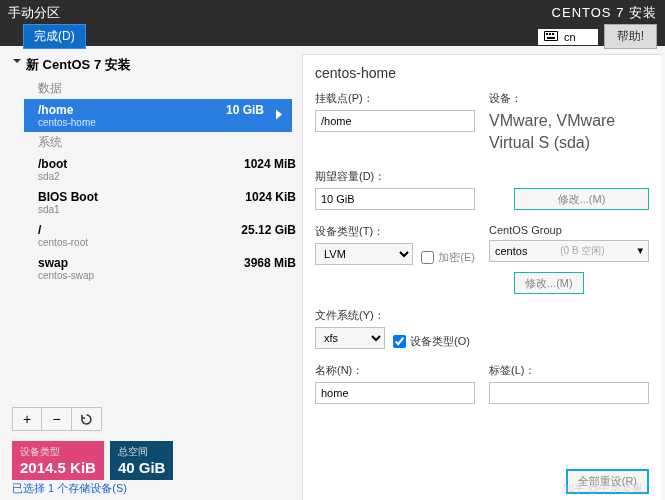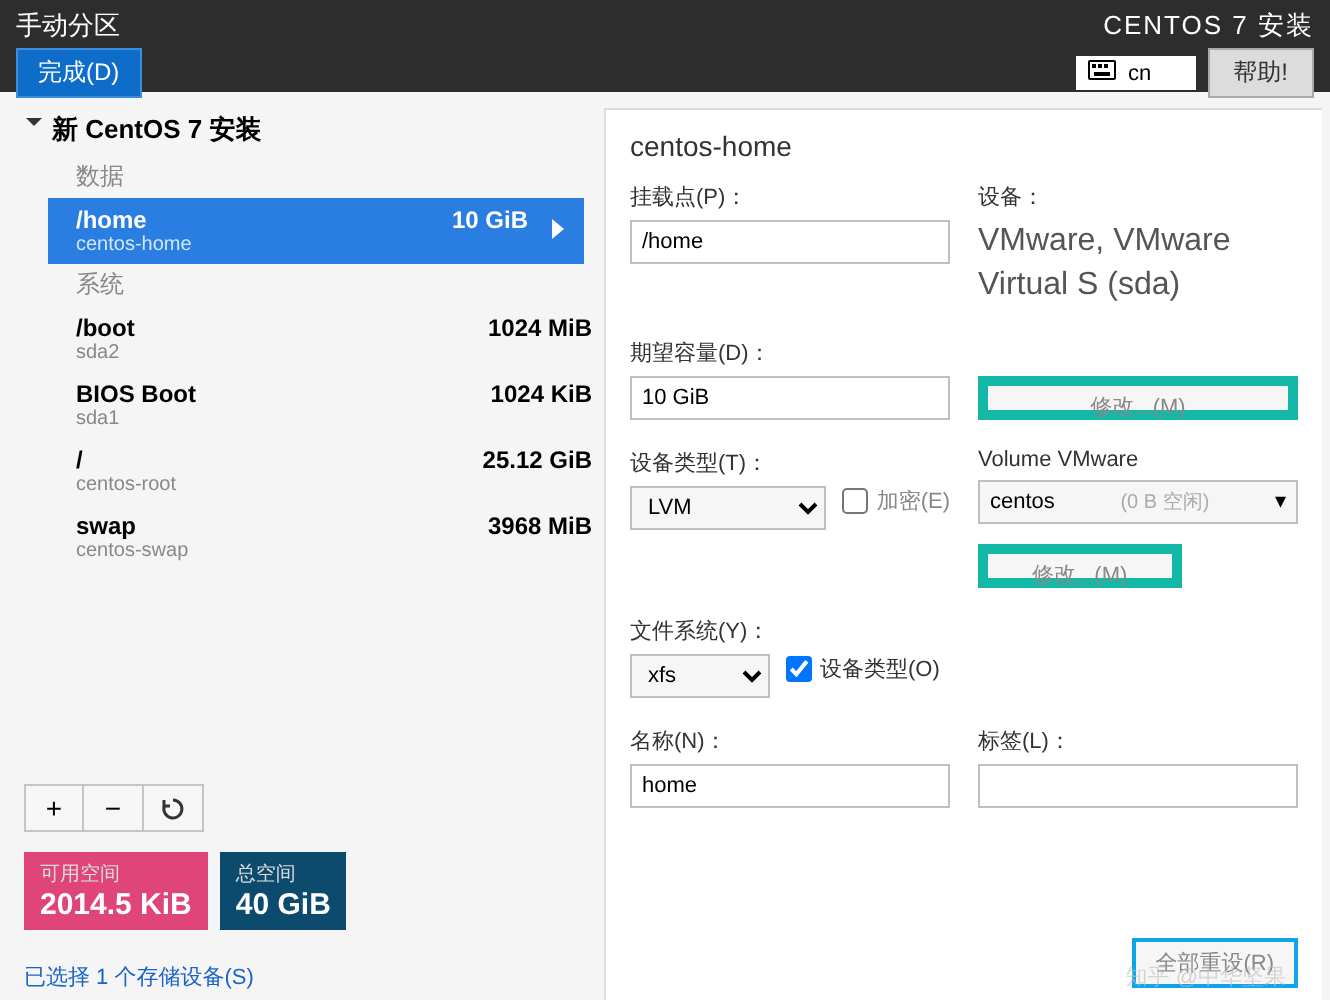--- a/index.html
+++ b/index.html
@@ -1,21 +1,21 @@
 <!DOCTYPE html>
 <html><head>
 <meta charset="utf-8">
 <style>
 * { margin: 0; padding: 0; box-sizing: border-box; font-family: "Microsoft YaHei", Arial, sans-serif; }
 body { width: 665px; height: 500px; background: #f5f5f5; overflow: hidden; font-size: 12px; position: relative; }
 
 .top-bar { background: #2d2d2d; height: 46px; display: flex; align-items: flex-start; justify-content: space-between; padding: 4px 8px 0; color: #fff; }
 .top-left { display: flex; flex-direction: column; gap: 2px; }
 .page-title { font-size: 13px; font-weight: normal; }
-.done-btn { background: #0d6dc9; border: 1px solid #3a8edb; color: #fff; padding: 3px 10px; font-size: 12px; cursor: pointer; }
+.done-btn { background: #0d6dc9; border: 1px solid #3a8edb; color: #fff; padding: 3px 10px; font-size: 12px; cursor: pointer; margin-left: 15px; }
 .top-right { display: flex; flex-direction: column; align-items: flex-end; gap: 2px; }
 .install-title { font-size: 13px; letter-spacing: 1px; }
 .top-lang-help { display: flex; gap: 6px; align-items: center; }
 .lang-box { background: #fff; color: #000; padding: 2px 22px 2px 6px; display: flex; align-items: center; gap: 6px; font-size: 11px; }
 .kbd-icon svg { width: 14px; height: 10px; }
 .help-btn { background: #dcdcdc; color: #333; border: 1px solid #aaa; padding: 3px 12px; font-size: 12px; cursor: pointer; }
 
 .main { display: flex; height: calc(100% - 46px); }
 .left-panel { width: 302px; display: flex; flex-direction: column; padding: 8px 6px 4px 12px; }
 .install-tree { flex: 1; overflow: hidden; }
@@ -37,34 +37,34 @@
 .bottom-controls button { background: #f6f6f6; border: 1px solid #c5c5c5; width: 30px; height: 24px; cursor: pointer; font-size: 14px; display: flex; align-items: center; justify-content: center; }
 .bottom-controls button + button { border-left: none; }
 
 .space-boxes { display: flex; gap: 6px; margin-top: 10px; }
 .space-box { padding: 4px 8px; text-align: left; }
 .space-box .sb-label { font-size: 10px; color: #ddd; }
 .space-box .sb-value { font-size: 15px; font-weight: bold; }
 .space-avail { background: #e0457a; color: #fff; }
 .space-total { background: #0c4a6e; color: #fff; }
 
-.storage-link { color: #1a63c9; font-size: 11px; margin-top: 16px; cursor: pointer; }
+.storage-link { color: #1a63c9; font-size: 11px; margin-top: 1px; cursor: pointer; }
 
 .right-panel { flex: 1; background: #fff; border-left: 1px solid #ddd; border-top: 1px solid #ddd; margin-top: 8px; margin-right: 4px; padding: 10px 12px 6px; display: flex; flex-direction: column; position: relative; }
 .rp-title { font-size: 14px; font-weight: normal; color: #333; margin-bottom: 10px; }
 .field-grid { display: grid; grid-template-columns: 1fr 1fr; column-gap: 16px; row-gap: 14px; gap: 14px; }
 .field { display: flex; flex-direction: column; gap: 4px; }
 .field label { font-size: 11px; color: #333; }
 .field .device-text { font-size: 16px; color: #555; line-height: 1.4; }
 .txt-input { border: 1px solid #bfbfbf; padding: 3px 5px; font-size: 11px; height: 22px; background: #fff; }
 .sel { border: 1px solid #bfbfbf; height: 22px; padding: 0 4px; font-size: 11px; background: #f6f6f6; }
-.row-inline { display: flex; align-items: flex-start; gap: 8px; }
+.row-inline { display: flex; align-items: flex-end; gap: 8px; }
 .chk-row { display: flex; align-items: center; gap: 4px; font-size: 11px; color: #888; }
 .chk-row.enabled { color: #333; }
-.ghost-btn { border: 5px solid #14b8a6; background: #f6f6f6; padding: 3px 22px; font-size: 11px; color: #888; cursor: pointer; height: 22px; }
+.ghost-btn { border: 1px solid #14b8a6; background: #f6f6f6; padding: 3px 10px; font-size: 11px; color: #888; cursor: pointer; height: 22px; margin-left: 25px; }
 .vg-row { display: flex; align-items: center; justify-content: space-between; border: 1px solid #bfbfbf; background: #f6f6f6; height: 22px; padding: 0 5px; font-size: 11px; }
 .vg-row .vg-free { color: #aaa; font-size: 10px; }
 .bottom-right-bar { display: flex; justify-content: flex-end; margin-top: auto; padding-top: 6px; }
 .reset-btn { border: 2px solid #0ea5e9; background: #f6f6f6; padding: 3px 10px; font-size: 11px; color: #888; cursor: pointer; }
 
 .watermark { position: absolute; right: 22px; bottom: 4px; font-size: 11px; color: #bfbfbf; opacity: 0.6; pointer-events: none; }
 </style>
 </head>
 <body>
 
@@ -154,21 +154,21 @@
       <button>
         <svg width="13" height="13" viewBox="0 0 13 13">
             <path d="M6.5 2 A4.5 4.5 0 1 1 2.2 5" fill="none" stroke="#333" stroke-width="1.5"></path>
             <path d="M2 2 L2 5 L5 5" fill="none" stroke="#333" stroke-width="1.5"></path>
           </svg>
       </button>
     </div>
 
     <div class="space-boxes">
       <div class="space-box space-avail">
-        <div class="sb-label">可用空间</div>
+        <div class="sb-label">设备类型</div>
         <div class="sb-value">2014.5 KiB</div>
       </div>
       <div class="space-box space-total">
         <div class="sb-label">总空间</div>
         <div class="sb-value">40 GiB</div>
       </div>
     </div>
 
     <div class="storage-link">已选择 1 个存储设备(S)</div>
   </div>
@@ -197,21 +197,21 @@
         <label>设备类型(T)：</label>
         <div class="row-inline">
           <select class="sel" style="flex:1"><option>LVM</option></select>
           <div class="chk-row">
             <input type="checkbox" style="">
             <span>加密(E)</span>
           </div>
         </div>
       </div>
       <div class="field">
-        <label>Volume VMware</label>
+        <label>CentOS Group</label>
         <div class="vg-row">
           <span>centos</span>
           <span class="vg-free">(0 B 空闲)</span>
           <span>▾</span>
         </div>
         <button class="ghost-btn" style="margin-top:6px;align-self:flex-start">修改...(M)</button>
       </div>
 
       <div class="field">
         <label>文件系统(Y)：</label>

